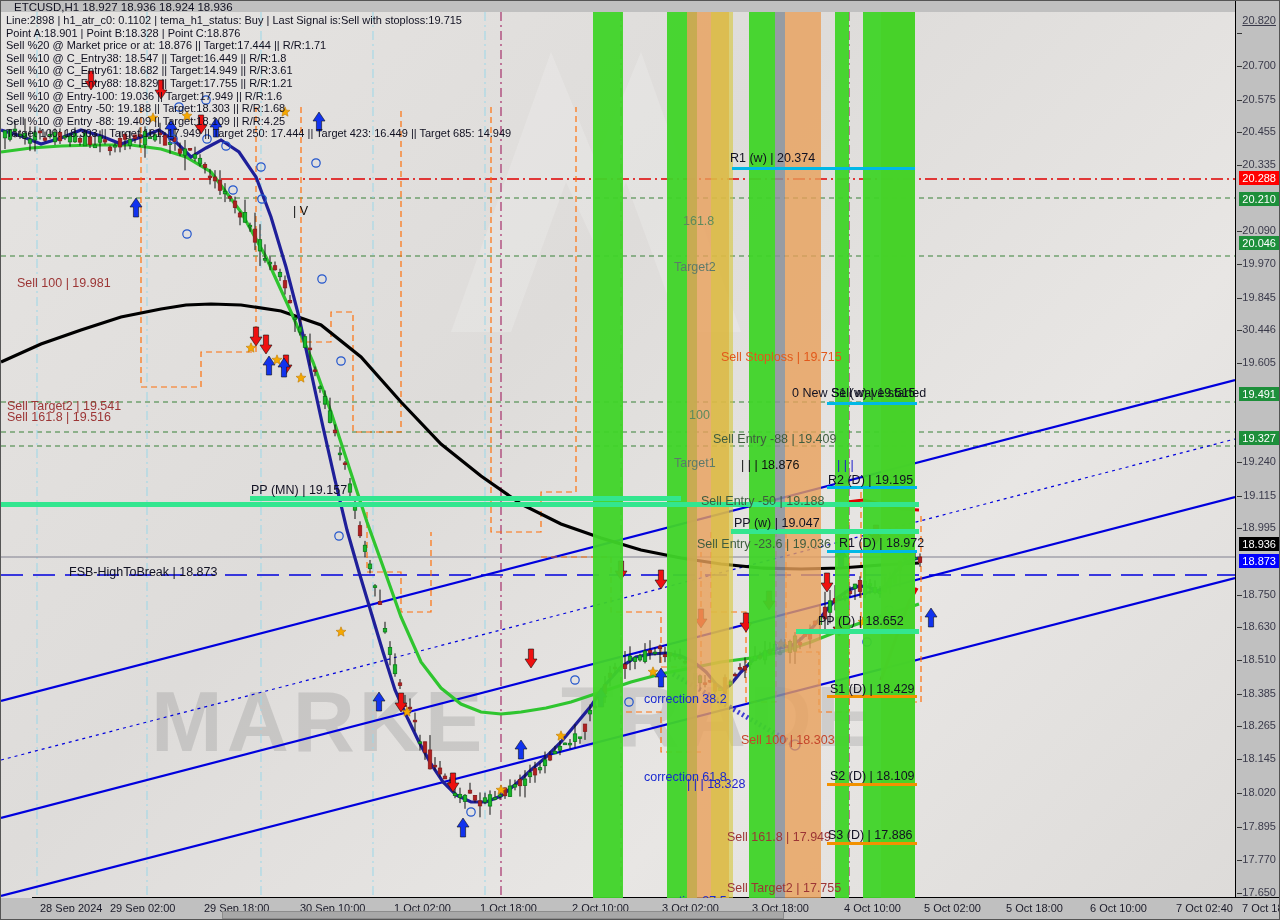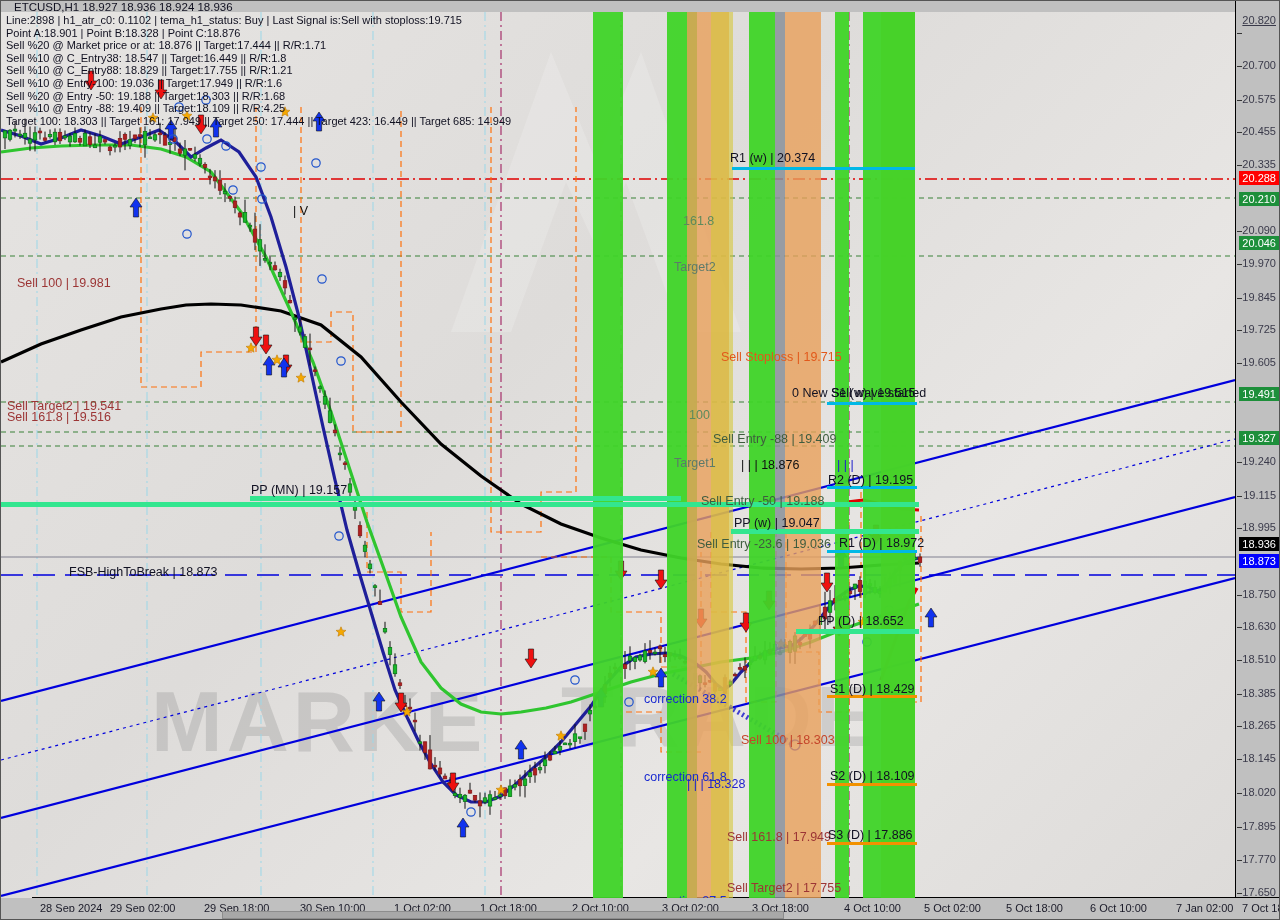--- a/index.html
+++ b/index.html
@@ -660,20 +660,21 @@
       </div>
   </div>
 
   <div id="hdr">
     <div class="sym">ETCUSD,H1  18.927 18.936 18.924 18.936</div>
     <div id="hdrlines">
         <div class="t">Line:2898 | h1_atr_c0: 0.1102 | tema_h1_status: Buy | Last Signal is:Sell with stoploss:19.715</div>
         <div class="t">Point A:18.901 | Point B:18.328 | Point C:18.876</div>
         <div class="t">Sell %20 @ Market price or at: 18.876 || Target:17.444 || R/R:1.71</div>
         <div class="t">Sell %10 @ C_Entry38: 18.547 || Target:16.449 || R/R:1.8</div>
+        <div class="t">Sell %10 @ C_Entry61: 18.682 || Target:14.949 || R/R:3.61</div>
         <div class="t">Sell %10 @ C_Entry88: 18.829 || Target:17.755 || R/R:1.21</div>
         <div class="t">Sell %10 @ Entry-100: 19.036 || Target:17.949 || R/R:1.6</div>
         <div class="t">Sell %20 @ Entry -50: 19.188 || Target:18.303 || R/R:1.68</div>
         <div class="t">Sell %10 @ Entry -88: 19.409 || Target:18.109 || R/R:4.25</div>
         <div class="t">Target 100: 18.303 || Target 161: 17.949 || Target 250: 17.444 || Target 423: 16.449 || Target 685: 14.949</div>
       </div>
   </div>
 
   <div id="axisY">
       <div class="ytick" style="top: 14px; text-decoration: underline;">20.820</div>
@@ -685,21 +686,21 @@
       <div class="ytick" style="top: 125.263px;">20.455</div>
       <div class="ydash" style="top: 132.263px;"></div>
       <div class="ytick" style="top: 157.808px;">20.335</div>
       <div class="ydash" style="top: 164.808px;"></div>
       <div class="ytick" style="top: 224.254px;">20.090</div>
       <div class="ydash" style="top: 231.254px;"></div>
       <div class="ytick" style="top: 256.799px;">19.970</div>
       <div class="ydash" style="top: 263.799px;"></div>
       <div class="ytick" style="top: 290.7px;">19.845</div>
       <div class="ydash" style="top: 297.7px;"></div>
-      <div class="ytick" style="top: 323.245px;">19.725</div>
+      <div class="ytick" style="top: 323.245px;">30.446</div>
       <div class="ydash" style="top: 330.245px;"></div>
       <div class="ytick" style="top: 355.789px;">19.605</div>
       <div class="ydash" style="top: 362.789px;"></div>
       <div class="ytick" style="top: 454.78px;">19.240</div>
       <div class="ydash" style="top: 461.78px;"></div>
       <div class="ytick" style="top: 488.681px;">19.115</div>
       <div class="ydash" style="top: 495.681px;"></div>
       <div class="ytick" style="top: 521.226px;">18.995</div>
       <div class="ydash" style="top: 528.226px;"></div>
       <div class="ytick" style="top: 587.672px;">18.750</div>
@@ -738,21 +739,21 @@
       <div class="xtick" style="left: 268px;">30 Sep 10:00</div>
       <div class="xtick" style="left: 362px;">1 Oct 02:00</div>
       <div class="xtick" style="left: 448px;">1 Oct 18:00</div>
       <div class="xtick" style="left: 540px;">2 Oct 10:00</div>
       <div class="xtick" style="left: 630px;">3 Oct 02:00</div>
       <div class="xtick" style="left: 720px;">3 Oct 18:00</div>
       <div class="xtick" style="left: 812px;">4 Oct 10:00</div>
       <div class="xtick" style="left: 892px;">5 Oct 02:00</div>
       <div class="xtick" style="left: 974px;">5 Oct 18:00</div>
       <div class="xtick" style="left: 1058px;">6 Oct 10:00</div>
-      <div class="xtick" style="left: 1144px;">7 Jan 02:00</div>
+      <div class="xtick" style="left: 1144px;">7 Oct 02:40</div>
       <div class="xtick" style="left: 1210px;">7 Oct 18:00</div>
     </div>
 
   <div id="sbar">
     <div id="sthumb"></div>
   </div>
 
   <div id="frame"></div>
 </div>
 

